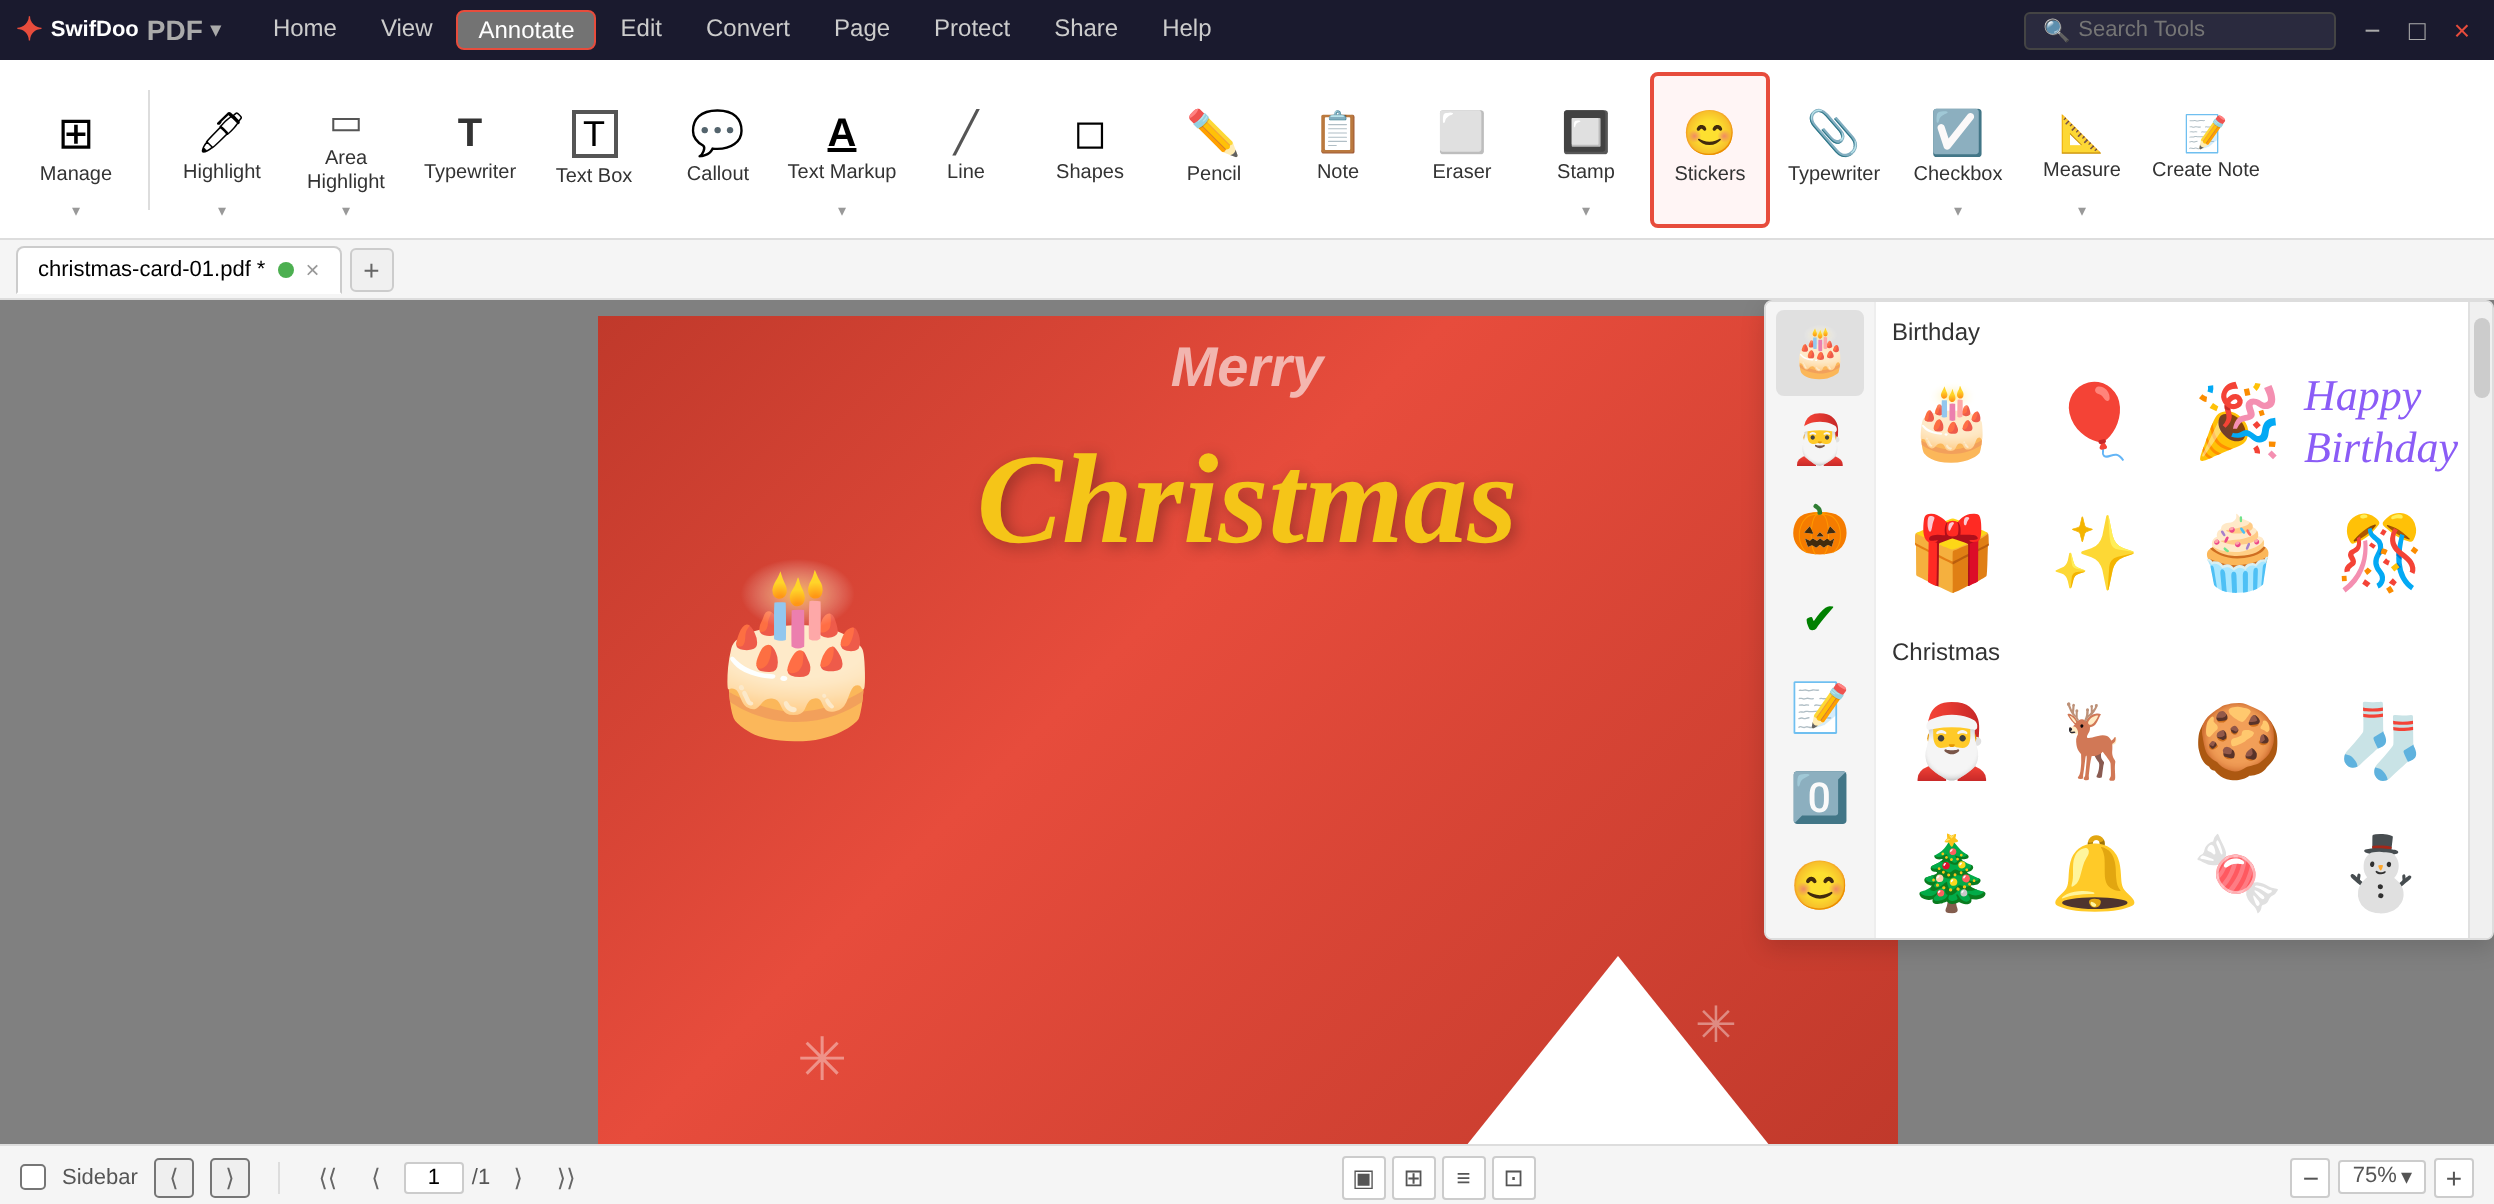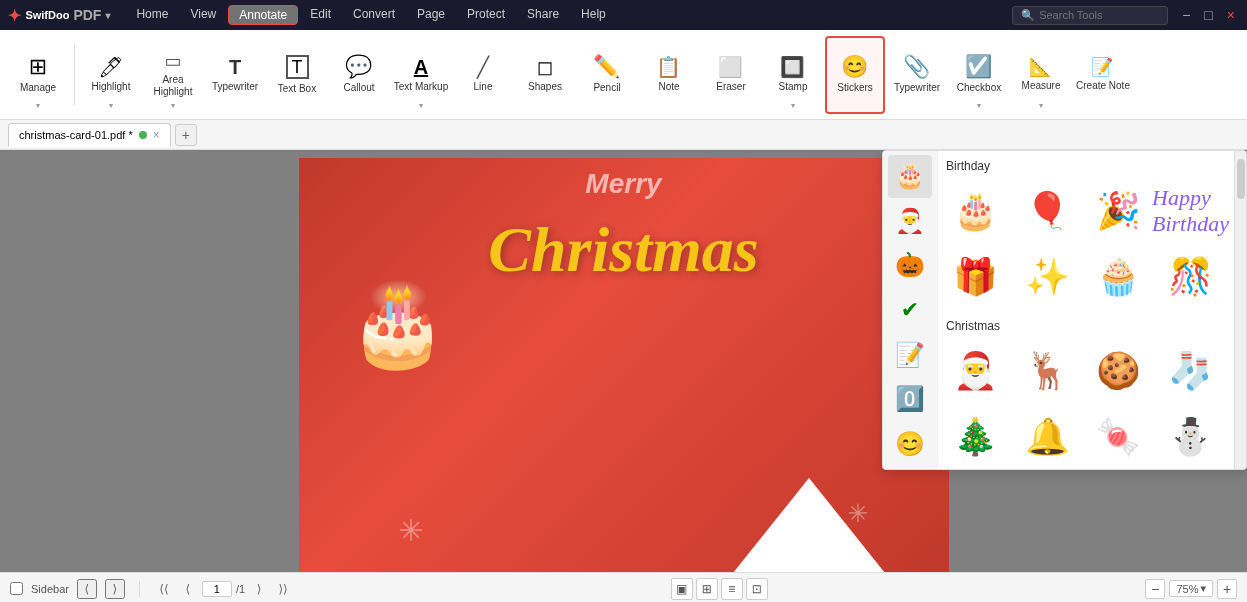--- a/index.html
+++ b/index.html
@@ -240,21 +240,21 @@
       padding: 0 10px;
       gap: 8px;
       font-size: 11px;
       color: #555;
     }
     .status-nav { display: flex; align-items: center; gap: 4px; }
     .nav-btn { width: 20px; height: 20px; display: flex; align-items: center; justify-content: center; cursor: pointer; color: #666; font-size: 12px; }
     .page-input { width: 30px; text-align: center; border: 1px solid #ccc; border-radius: 2px; padding: 1px 2px; font-size: 11px; }
     .zoom-controls { margin-left: auto; display: flex; align-items: center; gap: 4px; }
     .zoom-btn { width: 20px; height: 20px; border: 1px solid #ccc; border-radius: 2px; display: flex; align-items: center; justify-content: center; cursor: pointer; background: #fff; font-size: 14px; }
-    .zoom-display { border: 1px solid #ccc; border-radius: 2px; padding: 1px 6px; font-size: 11px; background: #fff; display: flex; align-items: center; gap: 2px; }
+    .zoom-display { border: 1px solid #ccc; border-radius: 2px; padding: 1px 6px; font-size: 11px; background: #fff; display: flex; align-items: flex-start; gap: 2px; }
     .view-icons { display: flex; gap: 3px; margin-left: auto; }
     .view-icon-btn { width: 22px; height: 22px; border: 1px solid #ccc; border-radius: 2px; display: flex; align-items: center; justify-content: center; cursor: pointer; background: #fff; font-size: 12px; }
   </style>
 </head>
 <body>
 
 <div id="title-bar">
   <div class="logo">
     <span style="color:#e74c3c; font-size:16px;">✦</span>
     <span>SwifDoo</span>

